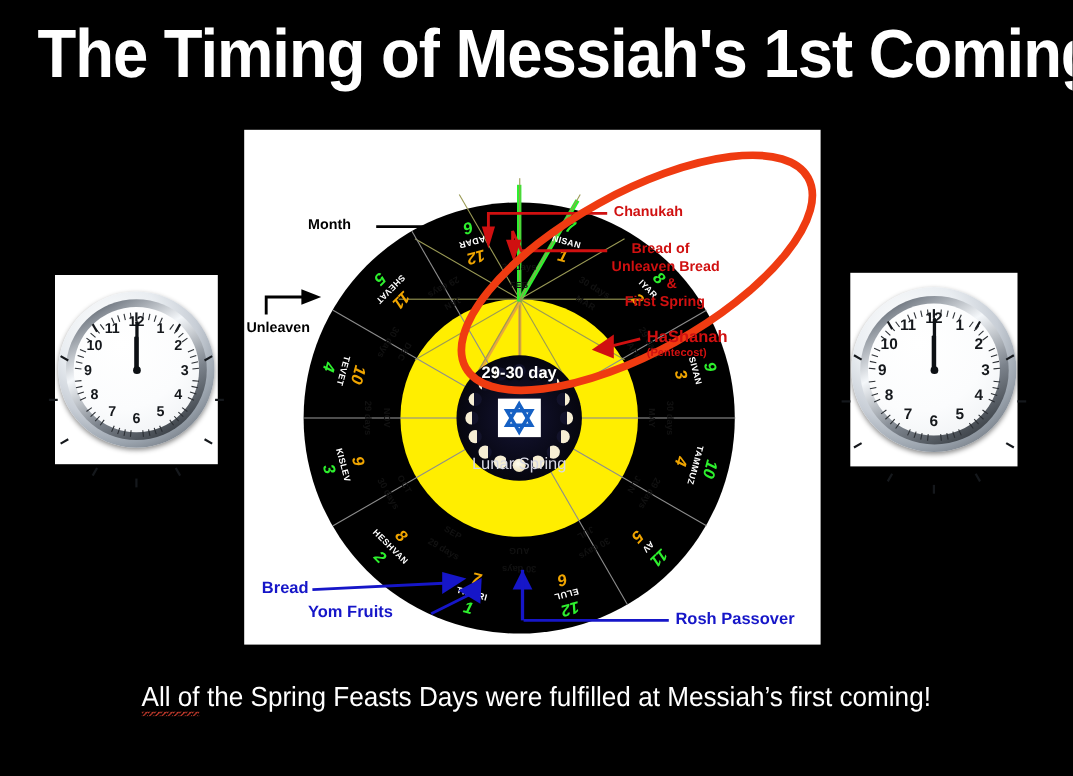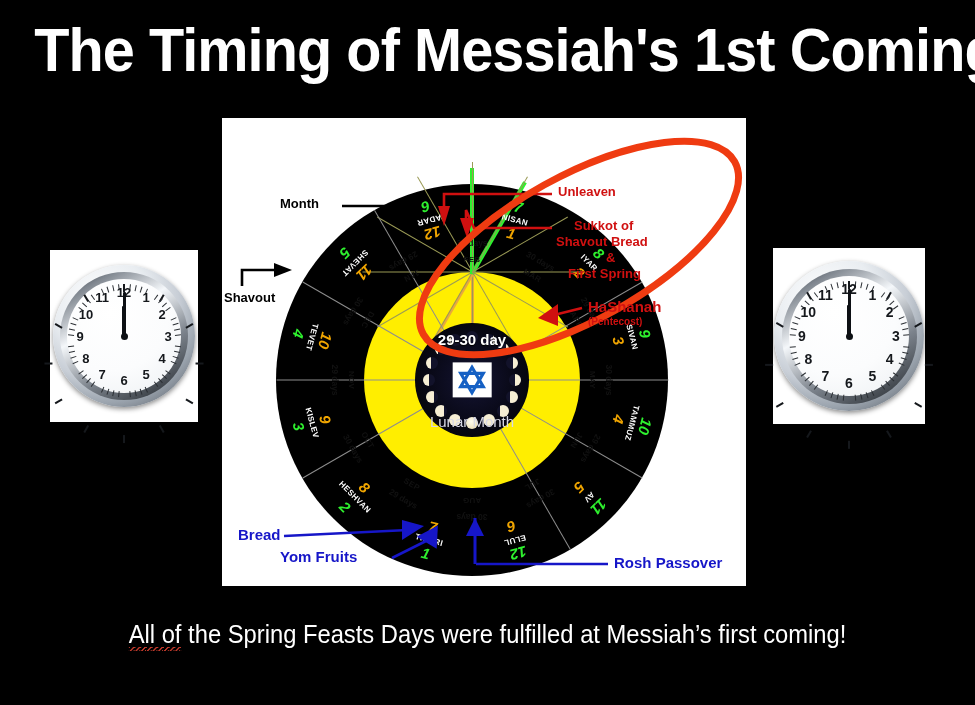--- a/index.html
+++ b/index.html
@@ -421,21 +421,21 @@
               <div class="moon" style="left:calc(50.00% - 6px);top:calc(88.00% - 6px);width:12px;height:12px;background:radial-gradient(circle at 42% 38%, #fffdf0 0%, #f3e9c9 55%, #d9cda6 100%);"></div>
               <div class="moon" style="left:calc(35.46% - 6px);top:calc(85.11% - 6px);width:12px;height:12px;background:linear-gradient(to right, #f6eed4 0%, #f6eed4 88%, #12122a 88%, #12122a 100%);"></div>
               <div class="moon" style="left:calc(23.13% - 6px);top:calc(76.87% - 6px);width:12px;height:12px;background:linear-gradient(to right, #f6eed4 0%, #f6eed4 75%, #12122a 75%, #12122a 100%);"></div>
               <div class="moon" style="left:calc(14.89% - 6px);top:calc(64.54% - 6px);width:12px;height:12px;background:linear-gradient(to right, #f6eed4 0%, #f6eed4 63%, #12122a 63%, #12122a 100%);"></div>
               <div class="moon" style="left:calc(12.00% - 6px);top:calc(50.00% - 6px);width:12px;height:12px;background:linear-gradient(to right, #f6eed4 0%, #f6eed4 50%, #12122a 50%, #12122a 100%);"></div>
               <div class="moon" style="left:calc(14.89% - 6px);top:calc(35.46% - 6px);width:12px;height:12px;background:linear-gradient(to right, #f6eed4 0%, #f6eed4 38%, #12122a 38%, #12122a 100%);"></div>
               <div class="moon" style="left:calc(23.13% - 6px);top:calc(23.13% - 6px);width:12px;height:12px;background:linear-gradient(to right, #f6eed4 0%, #f6eed4 25%, #12122a 25%, #12122a 100%);"></div>
               <div class="moon" style="left:calc(35.46% - 6px);top:calc(14.89% - 6px);width:12px;height:12px;background:linear-gradient(to right, #f6eed4 0%, #f6eed4 13%, #12122a 13%, #12122a 100%);"></div>
             </div>
           <div class="core-top">29-30 day</div>
-          <div class="core-bot">Lunar Month</div>
+          <div class="core-bot">Lunar Spring</div>
           <div class="star">
             <svg viewBox="0 0 100 100" width="100%" height="100%" aria-hidden="true">
               <g fill="none" stroke="#1560c4" stroke-width="9" stroke-linejoin="miter">
                 <polygon points="50,14 82,69 18,69"></polygon>
                 <polygon points="50,86 18,31 82,31"></polygon>
               </g>
             </svg>
           </div>
         </div>
       </div>
@@ -480,25 +480,25 @@
         <g stroke="#1616c8" stroke-width="2.6" fill="none">
           <path d="M386,446 L254,446"></path>
         </g>
         <path d="M244,418 L262,418 L253,400 Z" fill="#1616c8"></path>
         <path d="M253,400 L253,446" stroke="#1616c8" stroke-width="3" fill="none"></path>
 
         <ellipse cx="357" cy="130" rx="178" ry="72" transform="rotate(-29 357 130)" fill="none" stroke="#ef3b11" stroke-width="7"></ellipse>
       </svg>
 
       <div class="anno black" style="left:58px;top:78px;">Month</div>
-      <div class="anno black" style="left:2px;top:172px;">Shavout</div>
-
-      <div class="anno red" style="left:336px;top:66px;">Unleaven</div>
-      <div class="anno red" style="left:352px;top:100px;">Sukkot of</div>
-      <div class="anno red" style="left:334px;top:116px;">Shavout Bread</div>
+      <div class="anno black" style="left:2px;top:172px;">Unleaven</div>
+
+      <div class="anno red" style="left:336px;top:66px;">Chanukah</div>
+      <div class="anno red" style="left:352px;top:100px;">Bread of</div>
+      <div class="anno red" style="left:334px;top:116px;">Unleaven Bread</div>
       <div class="anno red" style="left:384px;top:132px;">&amp;</div>
       <div class="anno red" style="left:346px;top:148px;">First Spring</div>
       <div class="anno red" style="left:366px;top:180px;font-size:15px;">HaShanah</div>
       <div class="anno red small" style="left:366px;top:198px;">(Pentecost)</div>
 
       <div class="anno blue" style="left:16px;top:408px;font-size:15px;">Bread</div>
       <div class="anno blue" style="left:58px;top:430px;font-size:15px;">Yom Fruits</div>
       <div class="anno blue" style="left:392px;top:436px;font-size:15px;">Rosh Passover</div>
 
     </div>

